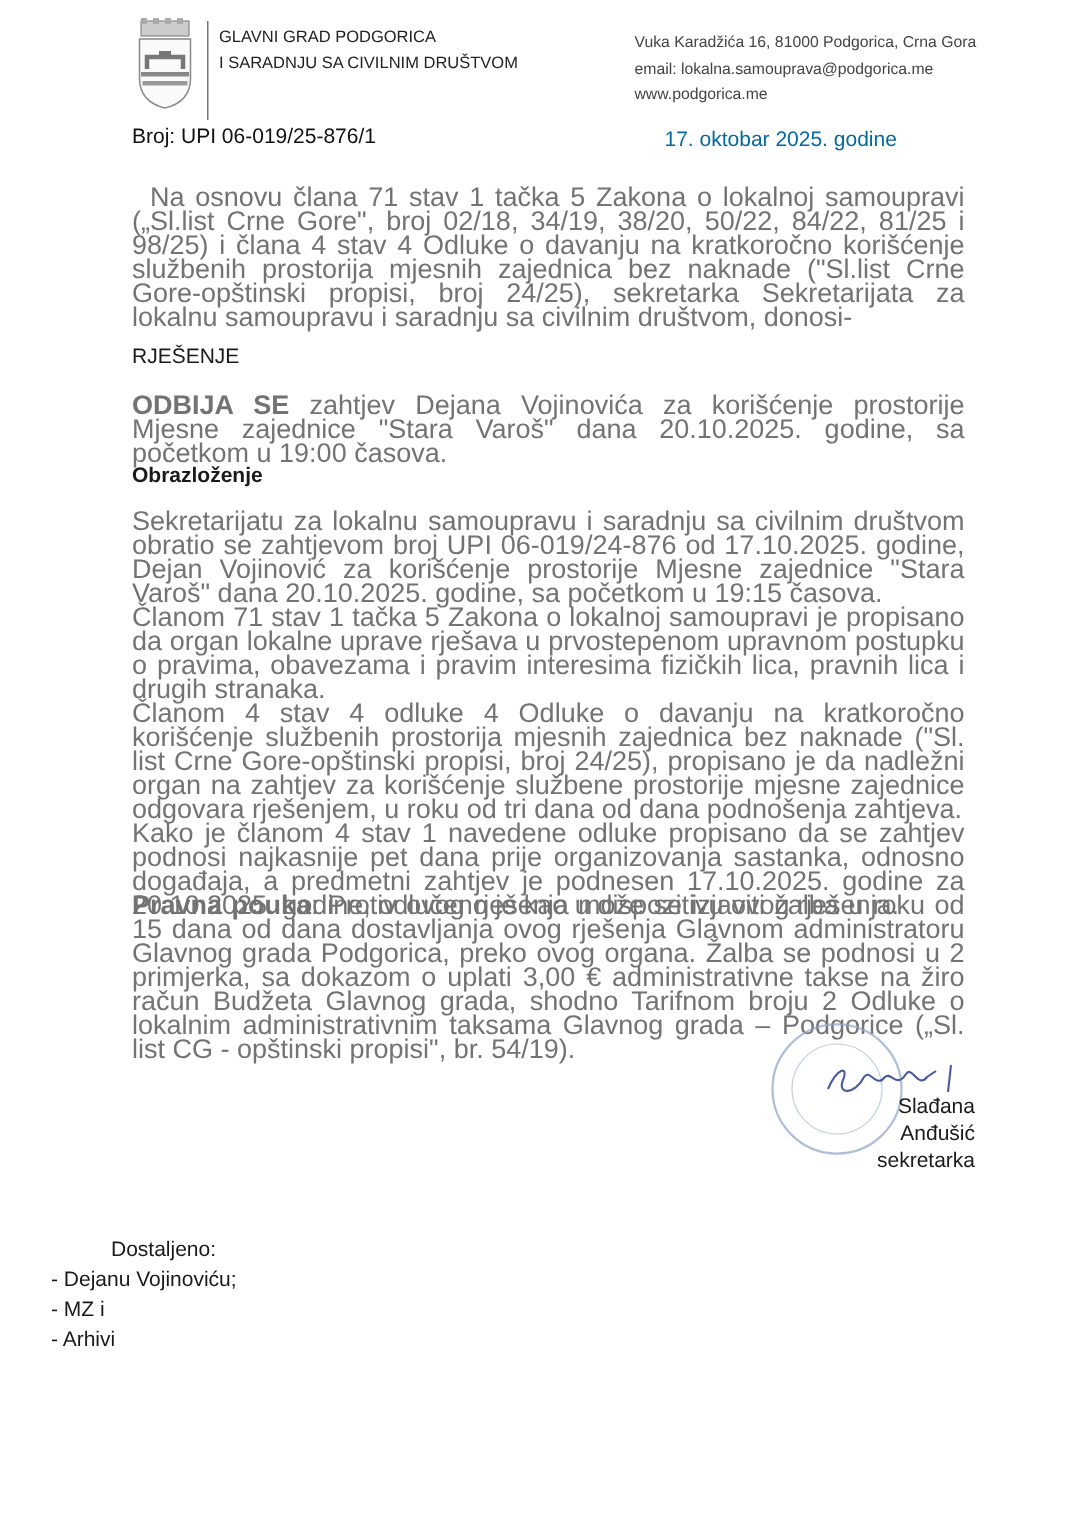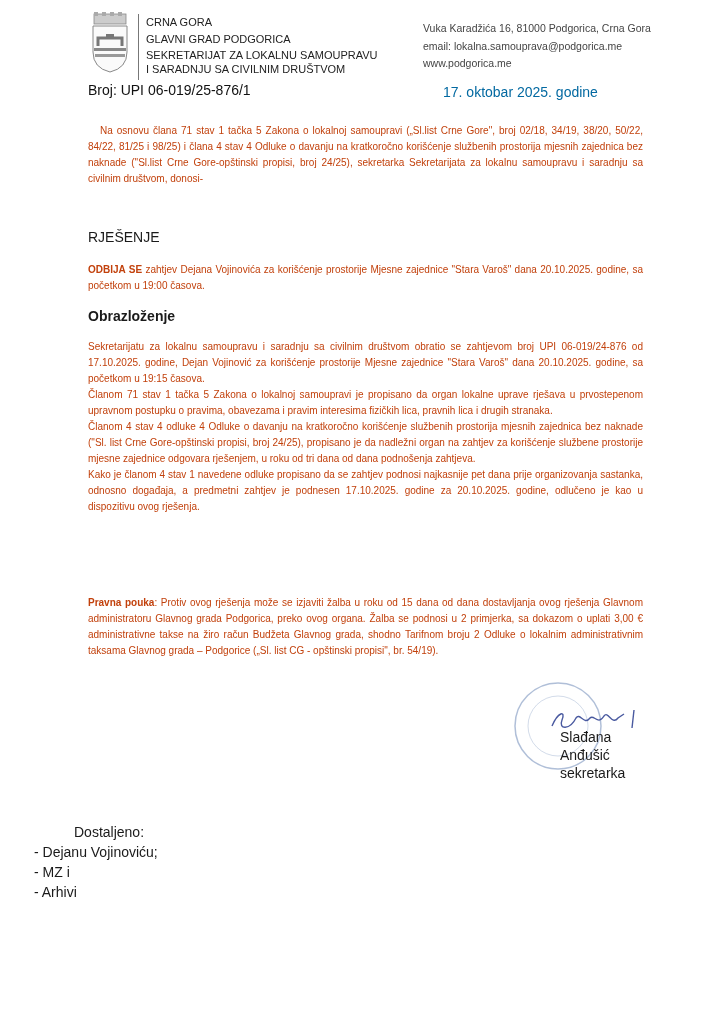--- a/index.html
+++ b/index.html
@@ -8,30 +8,30 @@
   .abs { position: absolute; }
   .crest { left: 90px; top: 12px; width: 40px; height: 62px; }
   .vbar { left: 138px; top: 14px; width: 1px; height: 66px; background: #777; }
   .hdr-left { left: 146px; top: 16px; font-size: 11px; line-height: 13.5px; color: #222; }
   .hdr-left div { white-space: nowrap; }
   .hdr-left .gap { height: 3px; }
   .hdr-right { left: 403px; top: 20px; font-size: 10.5px; line-height: 17.5px; color: #444; margin-left: 20px; }
   .hdr-right div { white-space: nowrap; }
   .broj { left: 88px; top: 82px; font-size: 14px; color: #111; }
   .date { left: 443px; top: 84px; font-size: 14px; color: #0369a1; }
-  .body { left: 88px; width: 555px; font-size: 10px; line-height: 16px; text-align: justify; color: #c2410c; }
+  .body { left: 88px; width: 555px; font-size: 18px; line-height: 16px; text-align: justify; color: #737373; }
   .p1 { top: 123px; text-indent: 12px; }
   .title { left: 88px; width: 555px; text-align: left; font-size: 14px; }
   .t1 { top: 229px; }
   .t2 { top: 308px; font-weight: bold; }
   .p2 { top: 262px; }
   .p3 { top: 339px; }
   .p4 { top: 595px; }
   .p2 b, .p4 b { font-weight: bold; }
-  .sig { left: 560px; top: 700px; width: 90px; font-size: 14px; line-height: 18px; text-align: left; }
+  .sig { left: 560px; top: 700px; width: 90px; font-size: 14px; line-height: 18px; text-align: right; }
   .stamp { left: 512px; top: 680px; width: 92px; height: 92px; }
   .dist { left: 34px; top: 822px; font-size: 14px; line-height: 20px; }
   .dist .lbl { padding-left: 40px; }
   .signature-scribble { left: 548px; top: 704px; width: 100px; height: 30px; }
 </style>
 </head>
 <body>
 
 <svg class="abs crest" viewBox="0 0 40 62">
   <rect x="4" y="2" width="32" height="10" fill="#ccc" stroke="#888" stroke-width="0.8"></rect>
@@ -41,25 +41,23 @@
     <rect x="28" y="0" width="4" height="4" fill="#aaa"></rect>
   <path d="M3 14 H37 V40 Q37 56 20 60 Q3 56 3 40 Z" fill="#fafafa" stroke="#888" stroke-width="1"></path>
   <path d="M8 34 V26 H32 V34" fill="none" stroke="#777" stroke-width="3"></path>
   <rect x="16" y="22" width="8" height="4" fill="#777"></rect>
   <rect x="4" y="36" width="32" height="3" fill="#888"></rect>
   <rect x="5" y="42" width="30" height="3" fill="#999"></rect>
 </svg>
 <div class="abs vbar"></div>
 
 <div class="abs hdr-left">
-  <div>CRNA GORA</div>
   <div class="gap"></div>
   <div>GLAVNI GRAD PODGORICA</div>
   <div class="gap"></div>
-  <div>SEKRETARIJAT ZA LOKALNU SAMOUPRAVU</div>
   <div>I SARADNJU SA CIVILNIM DRUŠTVOM</div>
 </div>
 
 <div class="abs hdr-right">
   <div>Vuka Karadžića 16, 81000 Podgorica, Crna Gora</div>
   <div>email: lokalna.samoupravа@podgorica.me</div>
   <div>www.podgorica.me</div>
 </div>
 
 <div class="abs broj">Broj: UPI 06-019/25-876/1</div>

